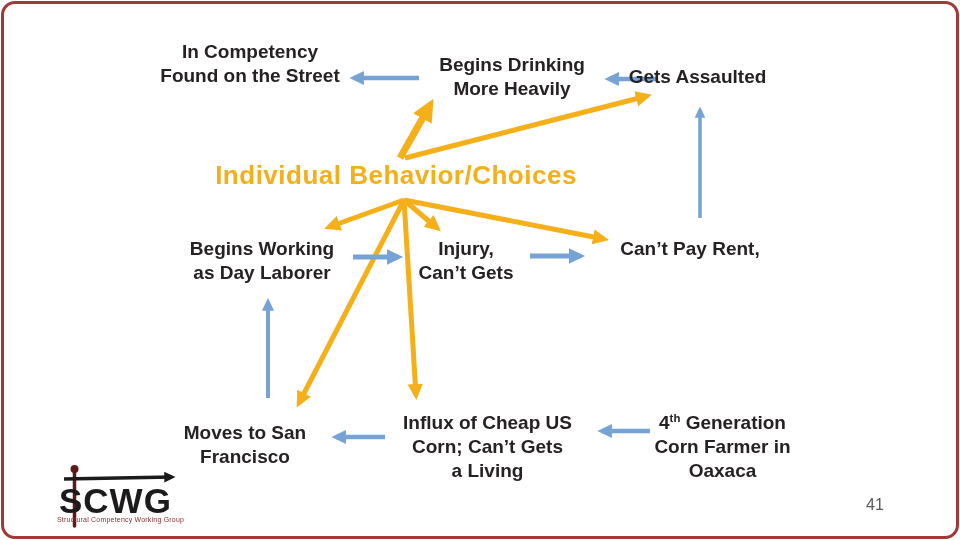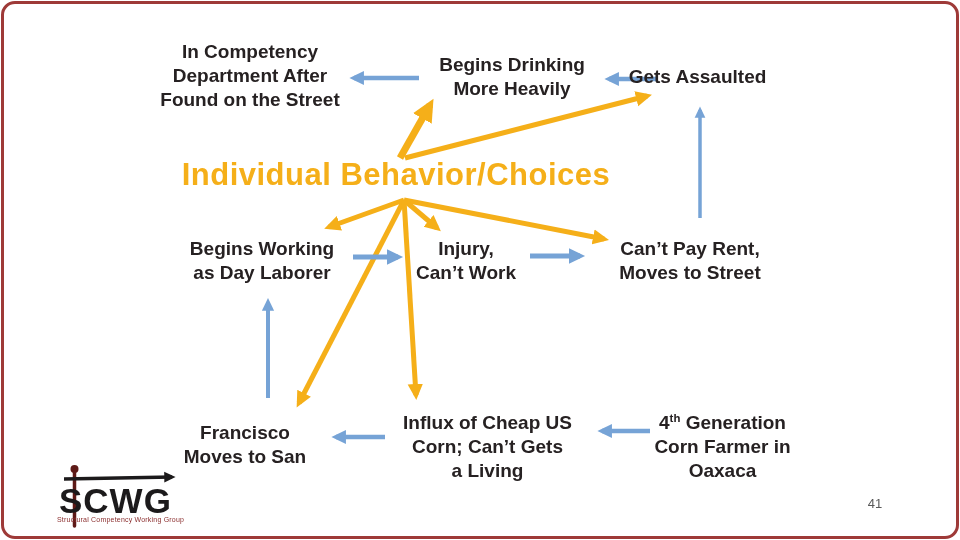--- a/index.html
+++ b/index.html
@@ -1,39 +1,39 @@
 <!DOCTYPE html>
 <html><head>
 <meta charset="utf-8">
 <style>
   html,body{margin:0;padding:0;background:#fff;}
   .slide{position:relative;width:960px;height:540px;background:#ffffff;overflow:hidden;
          font-family:"Liberation Sans", sans-serif;font-weight:bold;}
   .slide-border{position:absolute;inset:1px;border:3px solid #9e3a38;border-radius:14px;pointer-events:none;}
   .arrow-layer{position:absolute;left:0;top:0;width:960px;height:540px;pointer-events:none;}
   .title{position:absolute;left:136px;top:153px;width:520px;margin:0;text-align:center;
-         font-size:31px;line-height:44px;letter-spacing:0.5px;}
+         font-size:26px;line-height:44px;letter-spacing:0.5px;}
   .node{position:absolute;text-align:center;font-size:19px;line-height:24px;}
   .ln{display:block;white-space:nowrap;}
   sup{font-size:60%;line-height:0;vertical-align:super;}
   #n-emergency{left:150px;top:40px;width:200px;}
   #n-drinking{left:422px;top:53px;width:180px;}
   #n-assaulted{left:610px;top:65px;width:175px;}
   #n-working{left:162px;top:237px;width:200px;}
   #n-injury{left:386px;top:237px;width:160px;}
   #n-rent{left:600px;top:237px;width:180px;}
   #n-sf{left:165px;top:421px;width:160px;}
   #n-corn{left:395px;top:411px;width:185px;}
   #n-farmer{left:630px;top:411px;width:185px;}
   .logo{position:absolute;left:50px;top:462px;width:160px;height:72px;}
   .logo svg{position:absolute;left:0;top:0;}
   .logo-caption{position:absolute;left:7px;top:54px;width:150px;font-size:7px;
                 font-weight:normal;letter-spacing:0.2px;white-space:nowrap;}
   .page-number{position:absolute;left:860px;top:496px;width:30px;text-align:center;
-               font-size:13px;font-weight:normal;}
+               font-size:16px;font-weight:normal;}
 </style>
 </head>
 <body>
 
 <div class="slide" style="color: rgb(38, 33, 34);">
   <div class="slide-border" style="border-color: rgb(158, 58, 56);"></div>
 
   <svg class="arrow-layer" id="arrow-layer" width="960" height="540" viewBox="0 0 960 540">
     <defs>
       <marker id="m-gold" viewBox="0 0 10 10" refX="6.5" refY="5" markerWidth="3.4" markerHeight="3.4" orient="auto">
@@ -60,51 +60,49 @@
       <line x1="530" y1="256" x2="580" y2="256" stroke="#76a3d6" stroke-width="5" marker-end="url(#m-blue)"></line>
       <line x1="268" y1="398" x2="268" y2="302" stroke="#76a3d6" stroke-width="4" marker-end="url(#m-blue)"></line>
       <line x1="385" y1="437" x2="336" y2="437" stroke="#76a3d6" stroke-width="4.5" marker-end="url(#m-blue)"></line>
       <line x1="650" y1="431" x2="602" y2="431" stroke="#76a3d6" stroke-width="4.5" marker-end="url(#m-blue)"></line>
     </svg>
 
   <h1 class="title" style="color: rgb(245, 175, 25);">Individual Behavior/Choices</h1>
 
   <div class="node" id="n-emergency">
     <span class="ln">In Competency</span>
-    <span class="ln">Department After</span>
     <span class="ln">Found on the Street</span>
   </div>
 
   <div class="node" id="n-drinking">
     <span class="ln">Begins Drinking</span>
     <span class="ln">More Heavily</span>
   </div>
 
   <div class="node" id="n-assaulted">
     <span class="ln">Gets Assaulted</span>
   </div>
 
   <div class="node" id="n-working">
     <span class="ln">Begins Working</span>
     <span class="ln">as Day Laborer</span>
   </div>
 
   <div class="node" id="n-injury">
     <span class="ln">Injury,</span>
-    <span class="ln">Can’t Work</span>
+    <span class="ln">Can’t Gets</span>
   </div>
 
   <div class="node" id="n-rent">
     <span class="ln">Can’t Pay Rent,</span>
-    <span class="ln">Moves to Street</span>
   </div>
 
   <div class="node" id="n-sf">
+    <span class="ln">Moves to San</span>
     <span class="ln">Francisco</span>
-    <span class="ln">Moves to San</span>
   </div>
 
   <div class="node" id="n-corn">
     <span class="ln">Influx of Cheap US</span>
     <span class="ln">Corn; Can’t Gets</span>
     <span class="ln">a Living</span>
   </div>
 
   <div class="node" id="n-farmer">
     <span class="ln">4<sup>th</sup> Generation</span>

